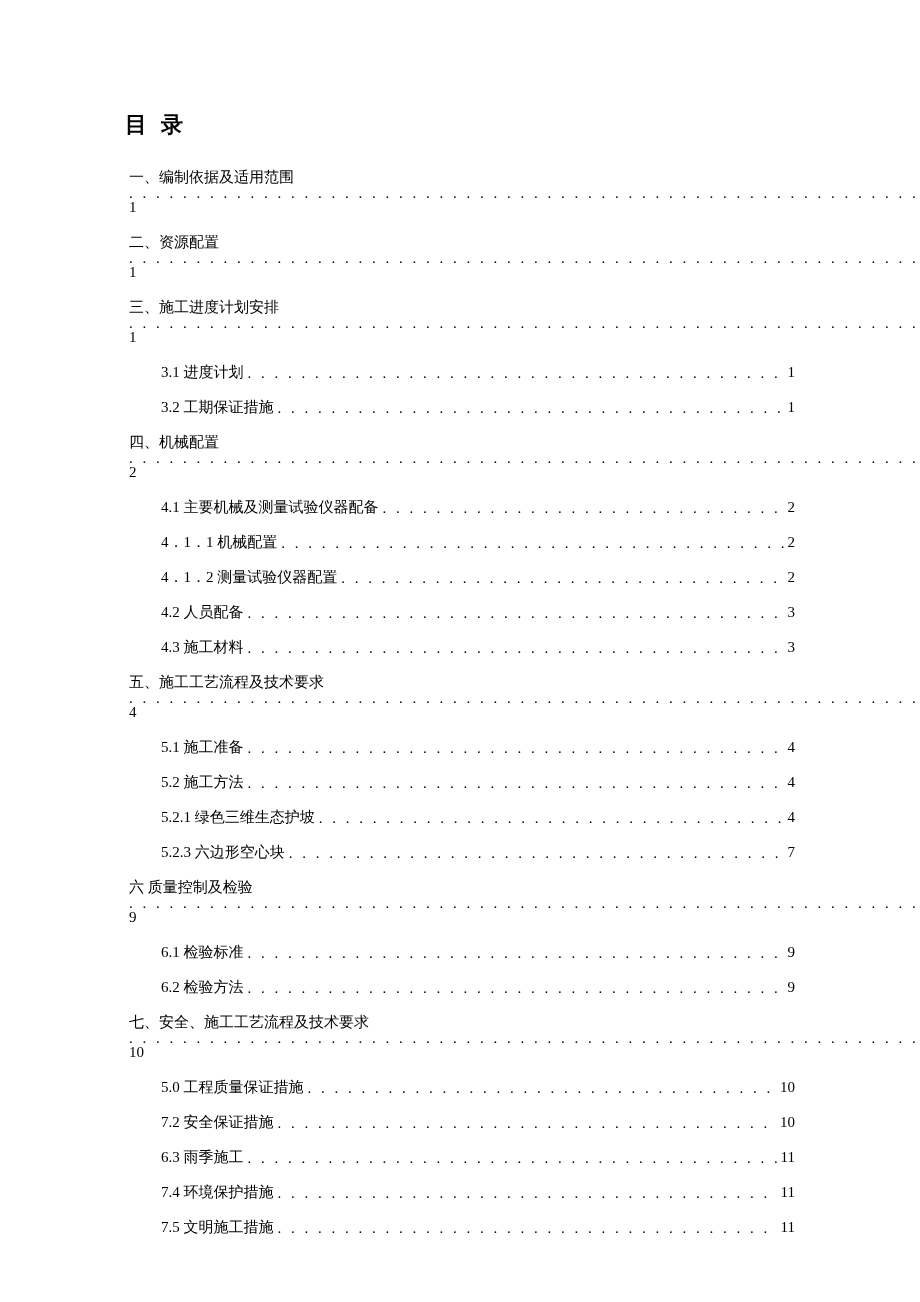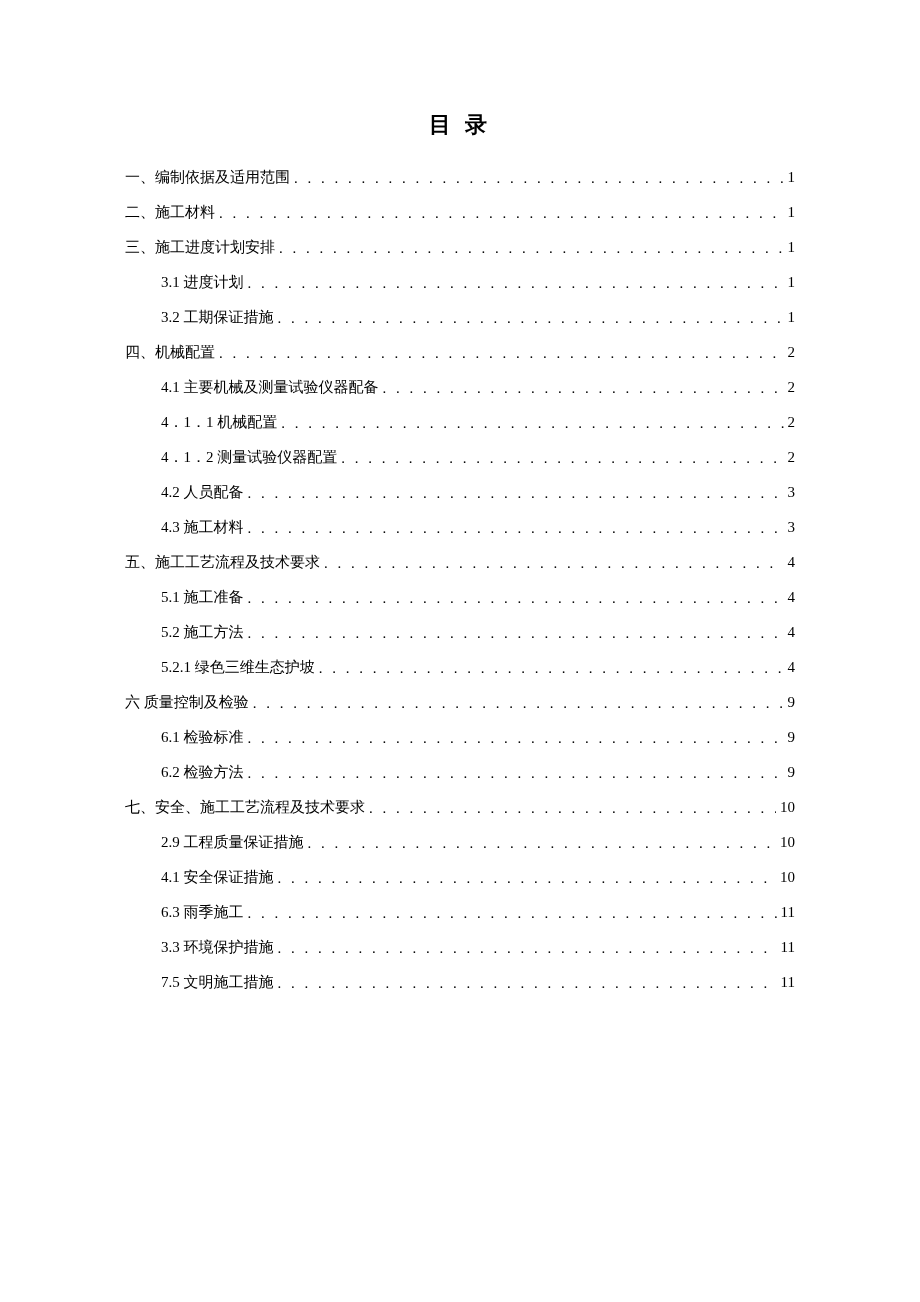--- a/index.html
+++ b/index.html
@@ -9,39 +9,40 @@
     }
     body {
       background: #fff;
       font-family: "SimSun", "宋体", serif;
       width: 920px;
       height: 1302px;
       padding: 110px 125px 100px 125px;
       color: #000;
     }
     .title {
-      text-align: center;
+      text-align: left;
       font-size: 22px;
       font-weight: bold;
       font-family: "SimHei", "黑体", sans-serif;
       letter-spacing: 4px;
       margin-bottom: 30px;
     }
     .toc {
       font-size: 15px;
       line-height: 1;
     }
     .toc-entry {
       display: flex;
       align-items: baseline;
       margin-bottom: 20px;
       white-space: nowrap;
     }
     .toc-entry.level-1 {
       padding-left: 0;
+      flex-direction: column;
     }
     .toc-entry.level-2 {
       padding-left: 36px;
     }
     .toc-label {
       flex: 0 0 auto;
     }
     .toc-dots {
       flex: 1 1 auto;
       overflow: hidden;
@@ -63,21 +64,21 @@
 
 <div class="title">目 录</div>
 
 <div class="toc" id="toc-container">
     <div class="toc-entry level-1">
       <span class="toc-label">一、编制依据及适用范围</span>
       <span class="toc-dots"></span>
       <span class="toc-page">1</span>
     </div>
     <div class="toc-entry level-1">
-      <span class="toc-label">二、施工材料</span>
+      <span class="toc-label">二、资源配置</span>
       <span class="toc-dots"></span>
       <span class="toc-page">1</span>
     </div>
     <div class="toc-entry level-1">
       <span class="toc-label">三、施工进度计划安排</span>
       <span class="toc-dots"></span>
       <span class="toc-page">1</span>
     </div>
     <div class="toc-entry level-2">
       <span class="toc-label">3.1 进度计划</span>
@@ -132,20 +133,25 @@
     <div class="toc-entry level-2">
       <span class="toc-label">5.2 施工方法</span>
       <span class="toc-dots"></span>
       <span class="toc-page">4</span>
     </div>
     <div class="toc-entry level-2">
       <span class="toc-label">5.2.1 绿色三维生态护坡</span>
       <span class="toc-dots"></span>
       <span class="toc-page">4</span>
     </div>
+    <div class="toc-entry level-2">
+      <span class="toc-label">5.2.3 六边形空心块</span>
+      <span class="toc-dots"></span>
+      <span class="toc-page">7</span>
+    </div>
     <div class="toc-entry level-1">
       <span class="toc-label">六  质量控制及检验</span>
       <span class="toc-dots"></span>
       <span class="toc-page">9</span>
     </div>
     <div class="toc-entry level-2">
       <span class="toc-label">6.1 检验标准</span>
       <span class="toc-dots"></span>
       <span class="toc-page">9</span>
     </div>
@@ -153,36 +159,36 @@
       <span class="toc-label">6.2 检验方法</span>
       <span class="toc-dots"></span>
       <span class="toc-page">9</span>
     </div>
     <div class="toc-entry level-1">
       <span class="toc-label">七、安全、施工工艺流程及技术要求</span>
       <span class="toc-dots"></span>
       <span class="toc-page">10</span>
     </div>
     <div class="toc-entry level-2">
-      <span class="toc-label">2.9 工程质量保证措施</span>
+      <span class="toc-label">5.0 工程质量保证措施</span>
       <span class="toc-dots"></span>
       <span class="toc-page">10</span>
     </div>
     <div class="toc-entry level-2">
-      <span class="toc-label">4.1 安全保证措施</span>
+      <span class="toc-label">7.2 安全保证措施</span>
       <span class="toc-dots"></span>
       <span class="toc-page">10</span>
     </div>
     <div class="toc-entry level-2">
       <span class="toc-label">6.3 雨季施工</span>
       <span class="toc-dots"></span>
       <span class="toc-page">11</span>
     </div>
     <div class="toc-entry level-2">
-      <span class="toc-label">3.3 环境保护措施</span>
+      <span class="toc-label">7.4 环境保护措施</span>
       <span class="toc-dots"></span>
       <span class="toc-page">11</span>
     </div>
     <div class="toc-entry level-2">
       <span class="toc-label">7.5 文明施工措施</span>
       <span class="toc-dots"></span>
       <span class="toc-page">11</span>
     </div>
   </div>
 

